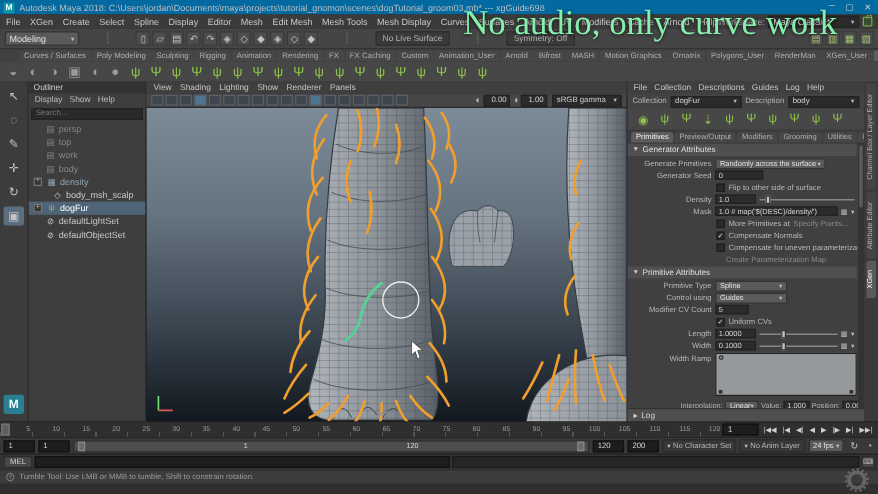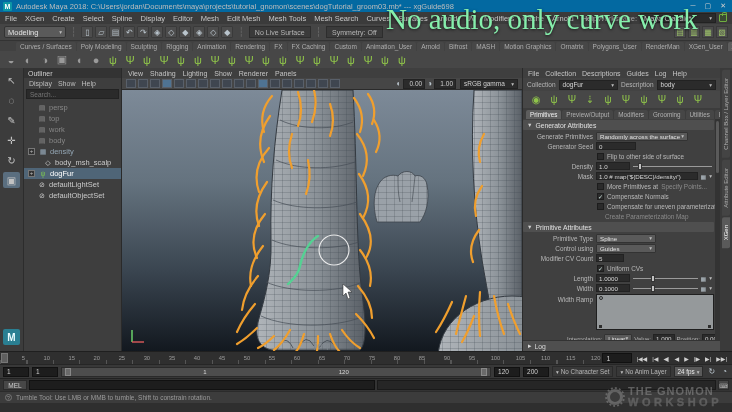--- a/index.html
+++ b/index.html
@@ -33,21 +33,21 @@
   .ws-label { color:#a8a8a8; margin-right:3px; }
   .ws-select { background:#2b2b2b; border:1px solid #222; height:10px; width:76px; display:flex;
     align-items:center; justify-content:space-between; padding:0 3px; color:#d4d4d4; }
   .lock-icon { width:8px; height:8px; border:1px solid #6fae3f; background:#3b4a33; margin-left:3px;
     position:relative; border-radius:1px; }
   .lock-icon:before { content:""; position:absolute; left:1.5px; top:-3px; width:3px; height:3px;
     border:1px solid #6fae3f; border-bottom:none; border-radius:2px 2px 0 0; }
 
   
   .statusline { height:17px; background:#454545; border-bottom:1px solid #333; display:flex;
-    align-items:center; padding:0 4px; gap:3px; }
+    align-items:center; padding:0 4px; gap:19px; }
   .mode-select { background:#5a5a5a; border:1px solid #333; height:12px; width:62px; font-size:7.5px;
     display:flex; align-items:center; justify-content:space-between; padding:0 3px; color:#e2e2e2; border-radius:2px; }
   .sl-div { color:#6d6d6d; font-size:9px; margin:0 2px; }
   .sl-icons { display:flex; gap:2px; }
   .sl-icons span { width:12px; height:12px; font-size:8px; color:#b9c4cc; background:#4d4d4d;
     border:1px solid #3a3a3a; display:flex; align-items:center; justify-content:center; border-radius:1px; }
   .sl-box { background:#3a3a3a; border:1px solid #2d2d2d; height:12px; display:flex; align-items:center;
     padding:0 5px; font-size:7px; color:#b5b5b5; white-space:nowrap; }
   .sl-right { margin-left:auto; display:flex; gap:2px; }
   .sl-right span { width:12px; height:12px; background:#4d4d4d; border:1px solid #3a3a3a; color:#9fc46a;
@@ -231,21 +231,21 @@
       <span>File</span>
       <span>XGen</span>
       <span>Create</span>
       <span>Select</span>
       <span>Spline</span>
       <span>Display</span>
       <span>Editor</span>
       <span>Mesh</span>
       <span>Edit Mesh</span>
       <span>Mesh Tools</span>
-      <span>Mesh Search</span>
+      <span>Mesh Display</span>
       <span>Curves</span>
       <span>Surfaces</span>
       <span>Arnold</span>
       <span>UV</span>
       <span>Modifiers</span>
       <span>Cache</span>
       <span>Arnold</span>
       <span>Help</span>
     </span>
   <span class="ws-label">Workspace:</span>
@@ -787,17 +787,13 @@
   <span class="cmd-ico">⌨</span>
 </div>
 
 <div class="helpline">
   <span class="hico">?</span>
   <span class="htext">Tumble Tool: Use LMB or MMB to tumble, Shift to constrain rotation.</span>
 </div>
 
 <div class="watermark">
   <span class="wm-gear"></span>
-  <span class="wm-text">
-    <div class="wm-l1">THE GNOMON</div>
-    <div class="wm-l2">WORKSHOP</div>
-  </span>
 </div>
 
 </body></html>

